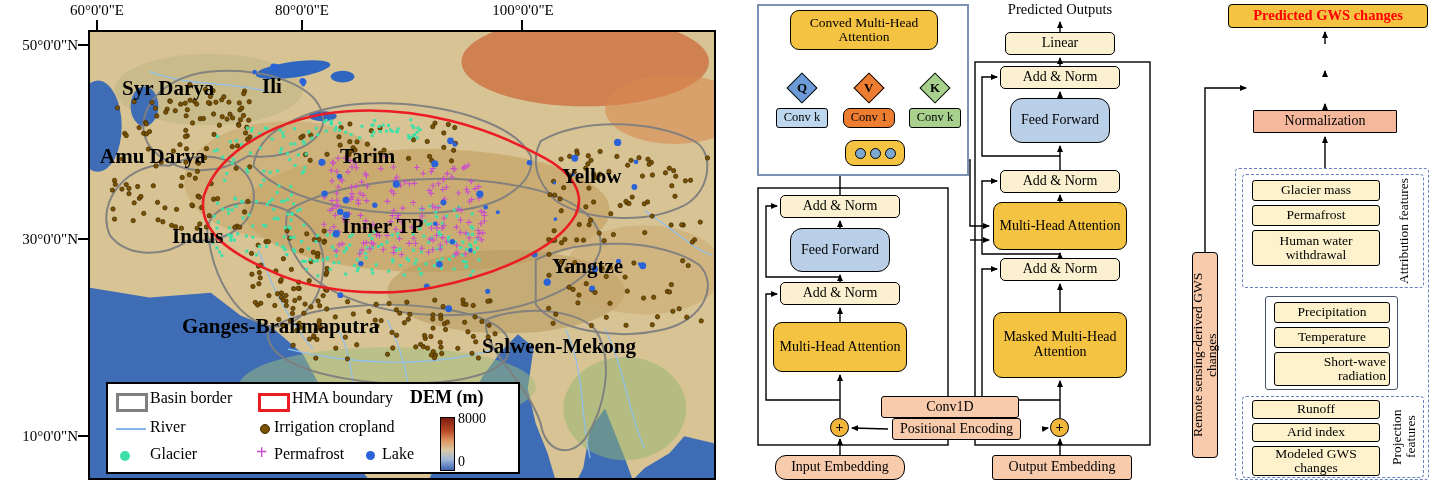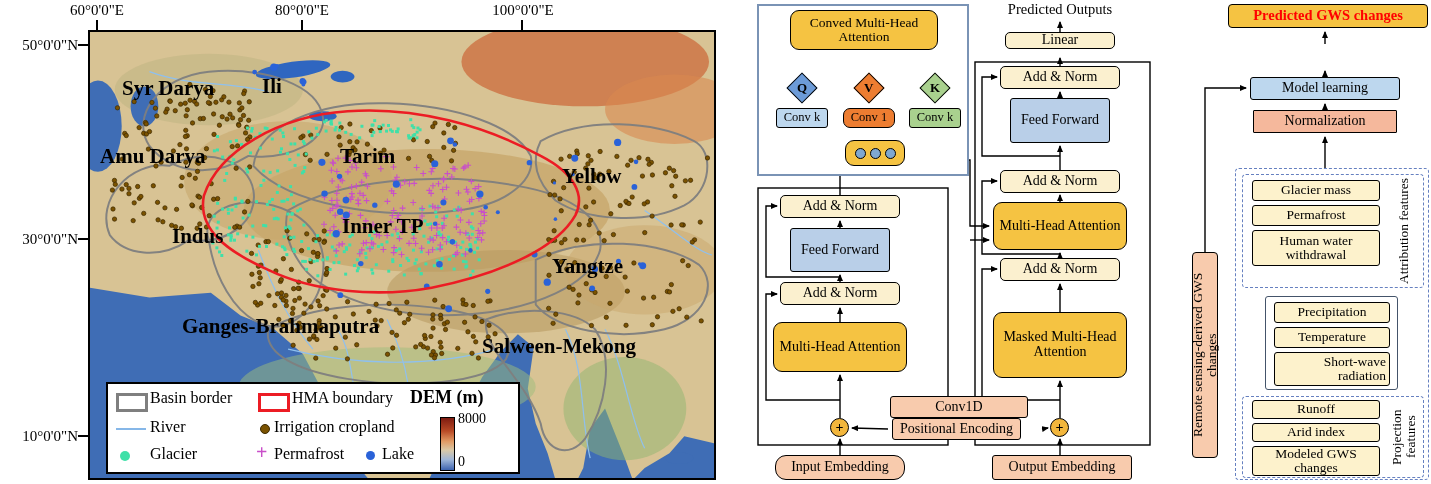--- a/index.html
+++ b/index.html
@@ -5,21 +5,21 @@
   html,body{margin:0;padding:0;background:#fff;}
   .stage{position:relative;width:1431px;height:484px;background:#fff;overflow:hidden;
          font-family:"Liberation Serif",serif;color:#000;}
   .abs{position:absolute;}
   
   .bx{position:absolute;box-sizing:border-box;border:1.4px solid #000;display:flex;
       align-items:center;justify-content:center;text-align:center;font-size:14px;
       line-height:1.07;border-radius:5px;padding:1px 3px;background:#fff;}
   .gold{background:#F5C342;border-radius:9px;}
   .cream{background:#FBF0CF;border-radius:5px;}
-  .blue{background:#B9CFE8;border-radius:3px;}
+  .blue{background:#B9CFE8;border-radius:12px;}
   .peach{background:#F8CBAD;border-radius:3px;}
   .item{background:#FDF2CC;border-radius:3px;font-size:13.5px;}
   .convblue{background:#BDD7EE;border-radius:3px;font-size:12.5px;}
   .convorange{background:#ED7D31;border-radius:7px;font-size:12.5px;}
   .convgreen{background:#A9D18E;border-radius:3px;font-size:12.5px;}
   .plus-circle{position:absolute;width:19px;height:19px;border-radius:50%;background:#F2B63C;
       border:1.4px solid #000;display:flex;align-items:center;justify-content:center;
       font-size:14px;font-weight:bold;box-sizing:border-box;line-height:1;}
   .diamond{position:absolute;width:22px;height:22px;border:1.4px solid #000;
       transform:rotate(45deg);display:flex;align-items:center;justify-content:center;box-sizing:border-box;}
@@ -1172,25 +1172,25 @@
         </span>
     </div>
 
     <div class="bx cream" style="left:50px;top:195px;width:120px;height:23px;">Add &amp; Norm</div>
     <div class="bx blue" style="left:60px;top:228px;width:100px;height:44px;">Feed Forward</div>
     <div class="bx cream" style="left:50px;top:282px;width:120px;height:23px;">Add &amp; Norm</div>
     <div class="bx gold" style="left:43px;top:322px;width:134px;height:50px;">Multi-Head Attention</div>
     <div class="plus-circle" style="left:100px;top:418px;">+</div>
     <div class="bx peach" style="left:45px;top:455px;width:130px;height:25px;border-radius:11px;">Input Embedding</div>
 
-    <div class="bx peach" style="left:160px;top:396px;width:138px;height:22px;">Conv1D</div>
+    <div class="bx peach" style="left:151px;top:396px;width:138px;height:22px;">Conv1D</div>
     <div class="bx peach" style="left:162px;top:418px;width:129px;height:22px;">Positional Encoding</div>
 
     <div class="abs" style="left:255px;top:1px;width:150px;text-align:center;font-size:14.5px;">Predicted Outputs</div>
-    <div class="bx cream" style="left:275px;top:32px;width:110px;height:17px;">Linear</div>
+    <div class="bx cream" style="left:275px;top:32px;width:110px;height:23px;">Linear</div>
     <div class="bx cream" style="left:270px;top:66px;width:120px;height:23px;">Add &amp; Norm</div>
     <div class="bx blue" style="left:280px;top:98px;width:100px;height:45px;">Feed Forward</div>
     <div class="bx cream" style="left:270px;top:170px;width:120px;height:23px;">Add &amp; Norm</div>
     <div class="bx gold" style="left:263px;top:202px;width:134px;height:48px;">Multi-Head Attention</div>
     <div class="bx cream" style="left:270px;top:258px;width:120px;height:23px;">Add &amp; Norm</div>
     <div class="bx gold" style="left:263px;top:312px;width:134px;height:66px;">Masked Multi-Head Attention</div>
     <div class="plus-circle" style="left:320px;top:418px;">+</div>
     <div class="bx peach" style="left:262px;top:455px;width:140px;height:25px;">Output Embedding</div>
   </section>
 
@@ -1205,21 +1205,20 @@
       <g fill="none" stroke="#000" stroke-width="1.4">
         <path d="M145,168 L145,137" marker-end="url(#ah2)"></path>
         <path d="M145,110 L145,104" marker-end="url(#ah2)"></path>
         <path d="M145,77 L145,71" marker-end="url(#ah2)"></path>
         <path d="M145,44 L145,32" marker-end="url(#ah2)"></path>
         <path d="M25,252 L25,88 L66,88" marker-end="url(#ah2)"></path>
       </g>
     </svg>
 
     <div class="bx gold" style="left:48px;top:4px;width:200px;height:24px;border-radius:4px;color:#FF0000;font-weight:bold;font-size:14.5px;">Predicted GWS changes</div>
-    <div class="bx blue" style="left:70px;top:77px;width:150px;height:23px;border-radius:3px;background:#BDD7EE;">Model learning</div>
     <div class="bx" style="left:73px;top:110px;width:144px;height:23px;border-radius:1px;background:#F5B89C;">Normalization</div>
 
     <div class="bx vtext" style="left:12px;top:252px;width:26px;height:206px;border-radius:4px;background:#F8CBAD;font-size:13.5px;">Remote sensing-derived GWS changes</div>
 
     <div class="dashedbox" style="left:55px;top:168px;width:194px;height:312px;"></div>
 
     <div class="dashedbox" style="left:62px;top:174px;width:182px;height:114px;"></div>
     <div class="bx item" style="left:72px;top:180px;width:128px;height:21px;">Glacier mass</div>
     <div class="bx item" style="left:72px;top:205px;width:128px;height:21px;">Permafrost</div>
     <div class="bx item" style="left:72px;top:230px;width:128px;height:36px;">Human water withdrawal</div>

